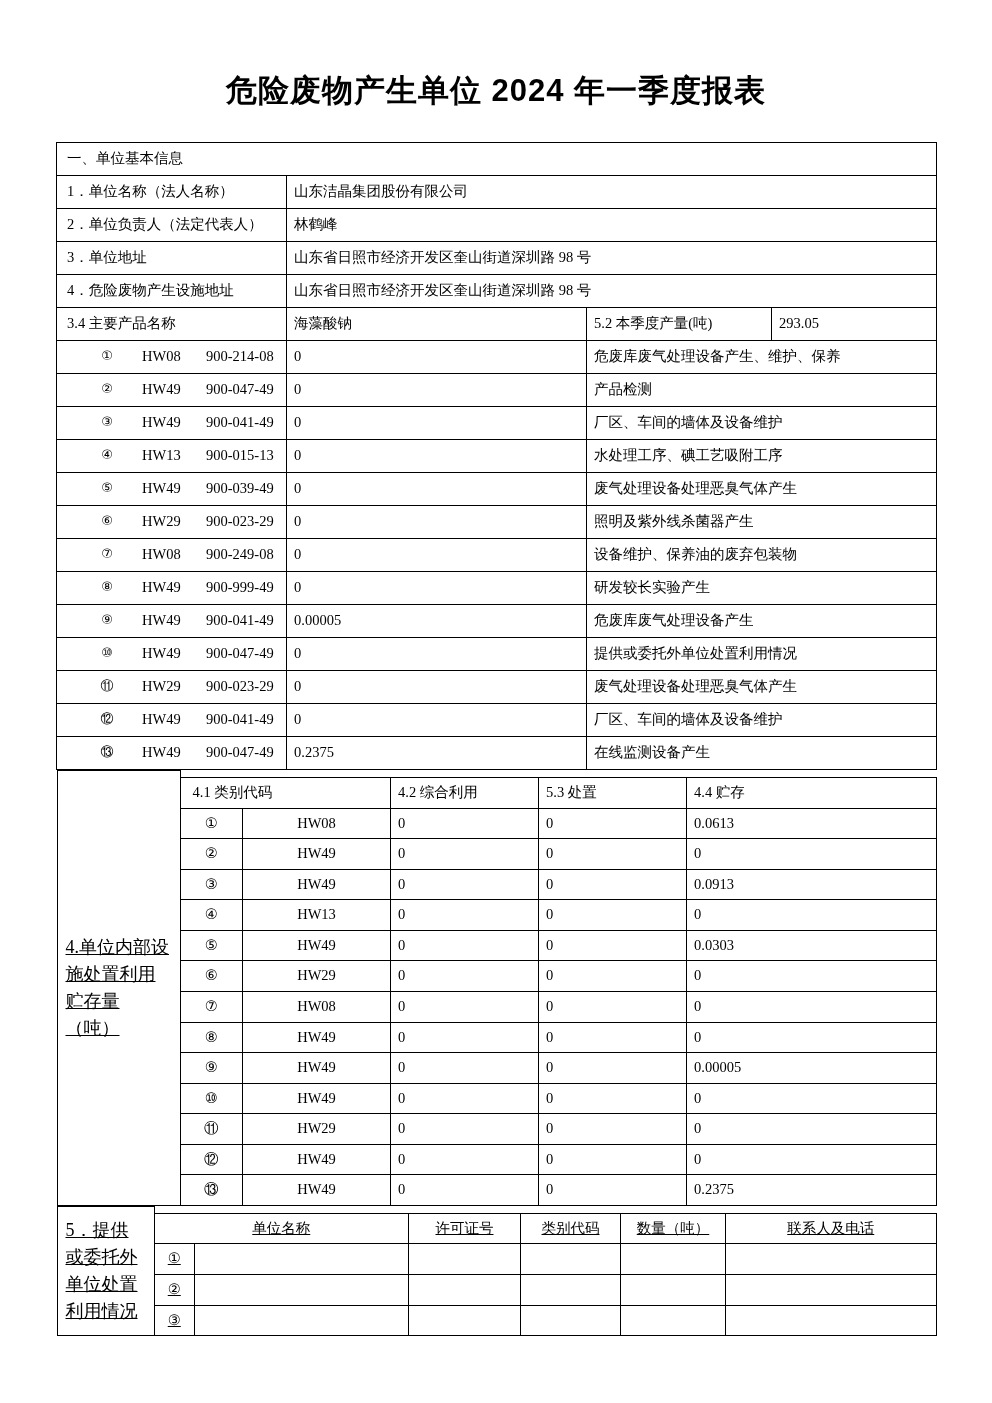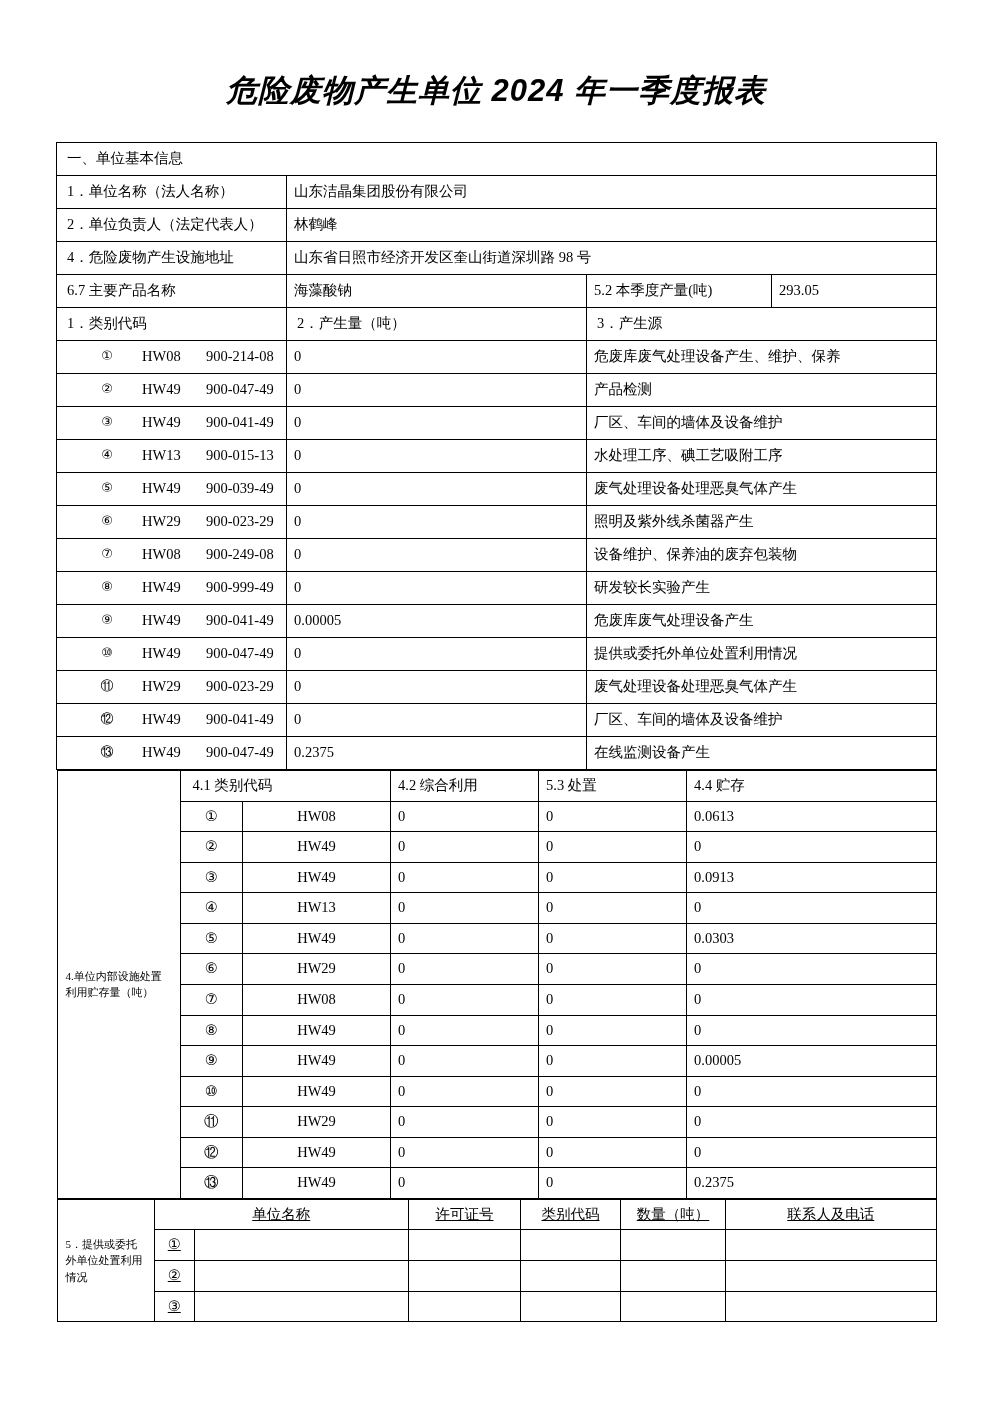--- a/index.html
+++ b/index.html
@@ -19,21 +19,20 @@
     box-sizing: border-box;
     padding: 52px 56px 30px 56px;
   }
   .doc-title {
     text-align: center;
     font-size: 31px;
     font-weight: bold;
     letter-spacing: 1px;
     margin: 18px 0 30px 0;
     font-family: "Liberation Sans", sans-serif;
-    font-style: italic;
   }
   table.main {
     border-collapse: collapse;
     width: 880px;
     margin: 0 auto;
     table-layout: fixed;
   }
   table.main td {
     border: 1px solid #000000;
     font-size: 14.5px;
@@ -82,25 +81,27 @@
   .inner-left {
     border-right: 1px solid #000;
     border-left: 1px solid #000;
     border-top: 1px solid #000;
     border-bottom: 1px solid #000;
     box-sizing: border-box;
     width: 124px;
     display: flex;
     align-items: center;
     padding: 0 8px;
-    font-size: 11px;
+    font-size: 18px;
     line-height: 1.5;
+    text-decoration: underline;
   }
   .inner-right {
     flex: 1;
+    margin-top: 7px;
   }
   .inner-right table {
     border-collapse: collapse;
     width: 100%;
     table-layout: fixed;
   }
   .inner-right td {
     border: 1px solid #000;
     border-left: none;
     font-size: 14.5px;
@@ -148,37 +149,36 @@
 
     <tr>
       <td class="lbl">1．单位名称（法人名称）</td>
       <td colspan="4">山东洁晶集团股份有限公司</td>
     </tr>
     <tr>
       <td class="lbl">2．单位负责人（法定代表人）</td>
       <td colspan="4">林鹤峰</td>
     </tr>
     <tr>
+      <td class="lbl">3．单位地址</td>
+      <td colspan="4">山东省日照市经济开发区奎山街道深圳路 98 号</td>
+    </tr>
+    <tr>
       <td class="lbl">4．危险废物产生设施地址</td>
       <td colspan="4">山东省日照市经济开发区奎山街道深圳路 98 号</td>
     </tr>
 
     <tr>
-      <td class="lbl">6.7 主要产品名称</td>
+      <td class="lbl">3.4 主要产品名称</td>
       <td colspan="2">海藻酸钠</td>
       <td>5.2 本季度产量(吨)</td>
       <td>293.05</td>
     </tr>
 
 
-    <tr>
-      <td class="lbl">1．类别代码</td>
-      <td colspan="2" style="padding-left:10px">2．产生量（吨）</td>
-      <td colspan="2" style="padding-left:10px">3．产生源</td>
-    </tr>
 
     <tr>
       <td class="code-cell">
         <div class="code-wrap">
           <span class="num-sym">①</span>
           <span class="hw">HW08</span>
           <span>900-214-08</span>
         </div>
       </td>
       <td colspan="2">0</td>

